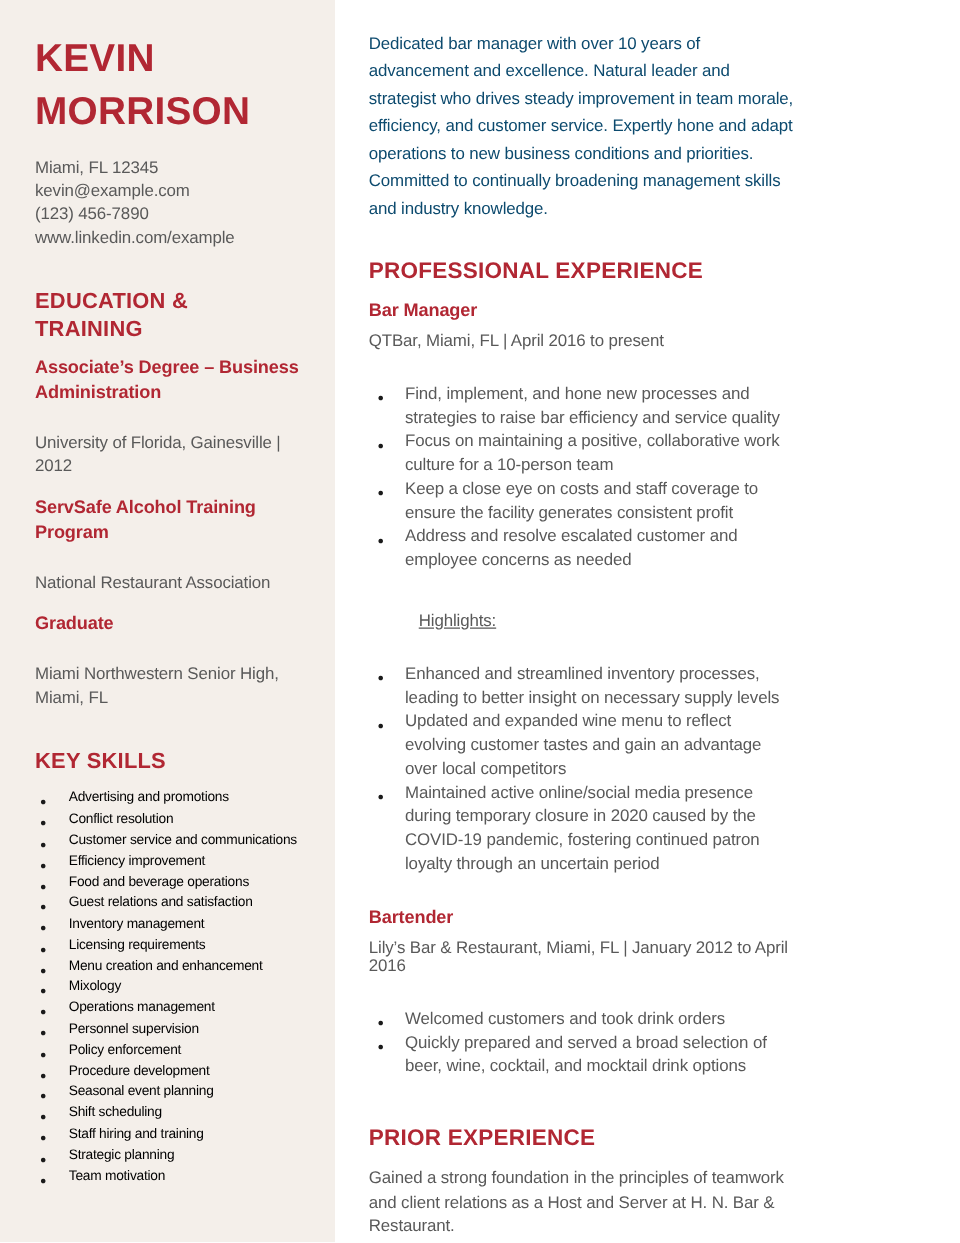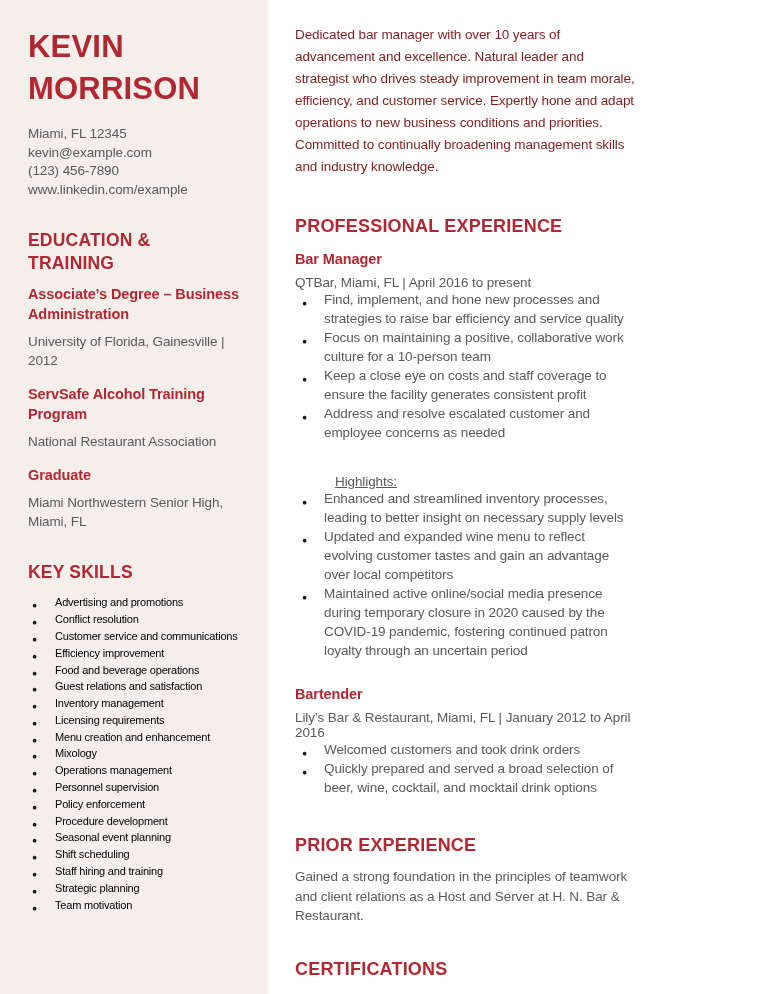--- a/index.html
+++ b/index.html
@@ -53,21 +53,21 @@
     font-size: 14.5px;
     font-weight: bold;
     line-height: 20px;
     letter-spacing: -0.1px;
   }
   .edu-detail {
     color: #595959;
     font-size: 13.5px;
     line-height: 19px;
     letter-spacing: -0.1px;
-    margin-top: 8px;
+    margin-top: 20px;
   }
   ul.side-skills { list-style: none; margin-top: 10px; }
   ul.side-skills li {
     position: relative;
     padding-left: 27px;
     font-size: 11px;
     line-height: 16.8px;
     letter-spacing: -0.2px;
     color: #000000;
   }
@@ -83,43 +83,43 @@
   
   .main {
     flex: 1 1 auto;
     padding: 24px 23px 20px 27px;
     color: #595959;
   }
   .summary {
     font-size: 13.5px;
     line-height: 22px;
     letter-spacing: -0.1px;
-    color: #7f1d1d;
+    color: #0c4a6e;
   }
   .main-heading {
     color: #b12733;
     font-size: 18px;
     font-weight: bold;
     letter-spacing: 0.2px;
   }
-  .heading-experience { margin-top: 38px; }
+  .heading-experience { margin-top: 28px; }
   .job-title {
     color: #b12733;
     font-size: 14.5px;
     font-weight: bold;
     margin-top: 14px;
     letter-spacing: -0.1px;
   }
   .job-meta {
     font-size: 13.5px;
     color: #595959;
     margin-top: 8px;
     letter-spacing: -0.1px;
   }
-  ul.job-bullets { list-style: none; }
+  ul.job-bullets { list-style: none; margin-top: 25px; }
   ul.job-bullets li {
     position: relative;
     padding-left: 29px;
     font-size: 13.5px;
     line-height: 19px;
     letter-spacing: -0.1px;
     color: #595959;
   }
   ul.job-bullets li::before {
     content: "●";

